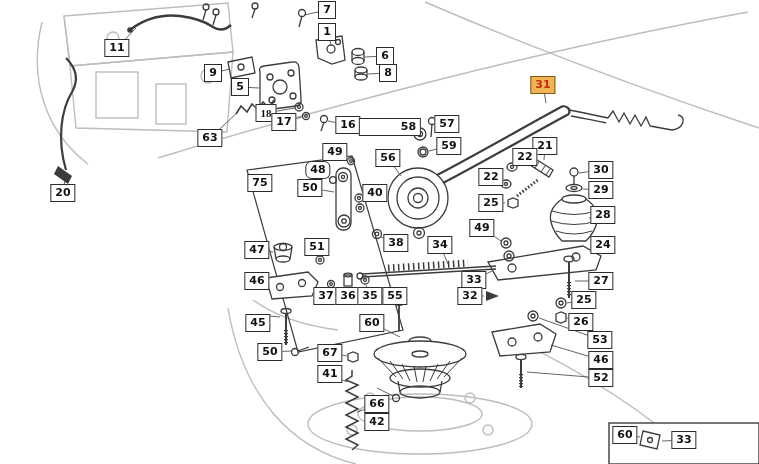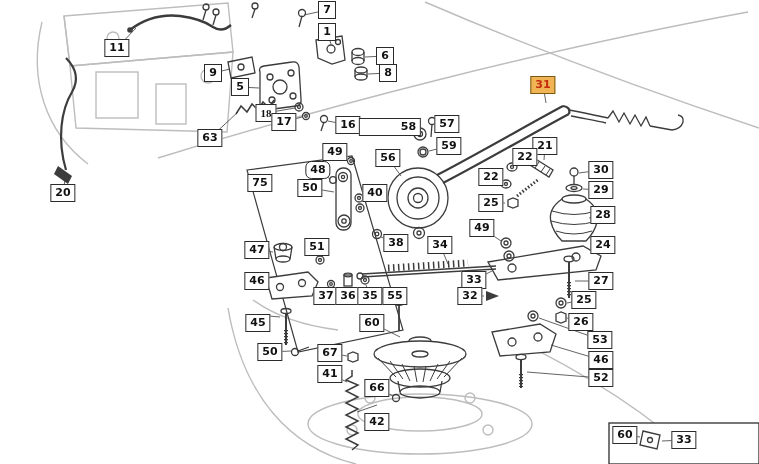--- a/index.html
+++ b/index.html
@@ -386,19 +386,19 @@
       <div class="part-label" style="left: 584px; top: 300px;">25</div>
       <div class="part-label" style="left: 258px; top: 323px;">45</div>
       <div class="part-label" style="left: 581px; top: 322px;">26</div>
       <div class="part-label" style="left: 372px; top: 323px;">60</div>
       <div class="part-label" style="left: 600px; top: 340px;">53</div>
       <div class="part-label" style="left: 270px; top: 352px;">50</div>
       <div class="part-label" style="left: 330px; top: 353px;">67</div>
       <div class="part-label" style="left: 601px; top: 360px;">46</div>
       <div class="part-label" style="left: 330px; top: 374px;">41</div>
       <div class="part-label" style="left: 601px; top: 378px;">52</div>
-      <div class="part-label" style="left: 377px; top: 388px;">66</div>
+      <div class="part-label" style="left: 377px; top: 404px;">66</div>
       <div class="part-label" style="left: 377px; top: 422px;">42</div>
       <div class="part-label" style="left: 63px; top: 193px;">20</div>
       <div class="part-label" style="left: 625px; top: 435px;">60</div>
       <div class="part-label" style="left: 684px; top: 440px;">33</div>
     </div>
 </div>
 
 </body></html>

